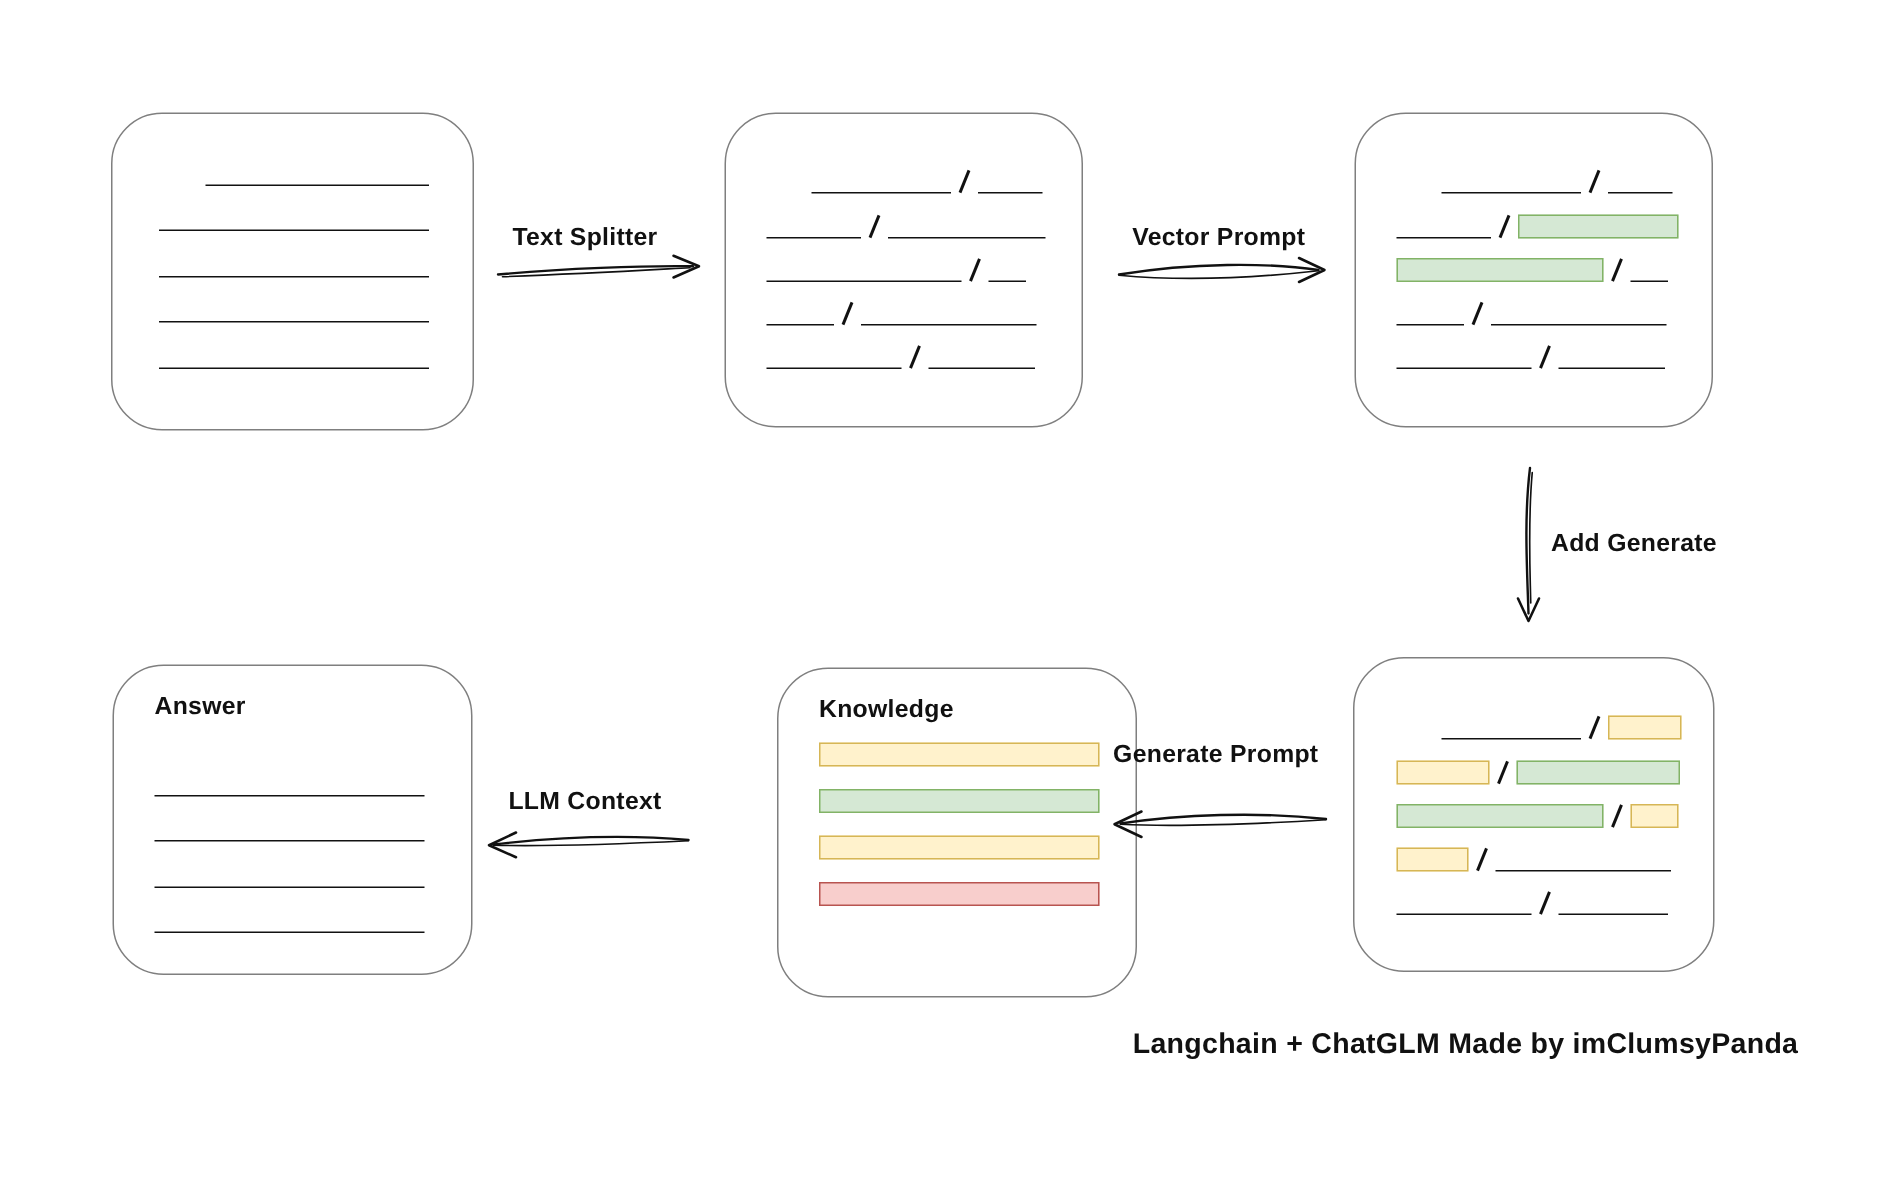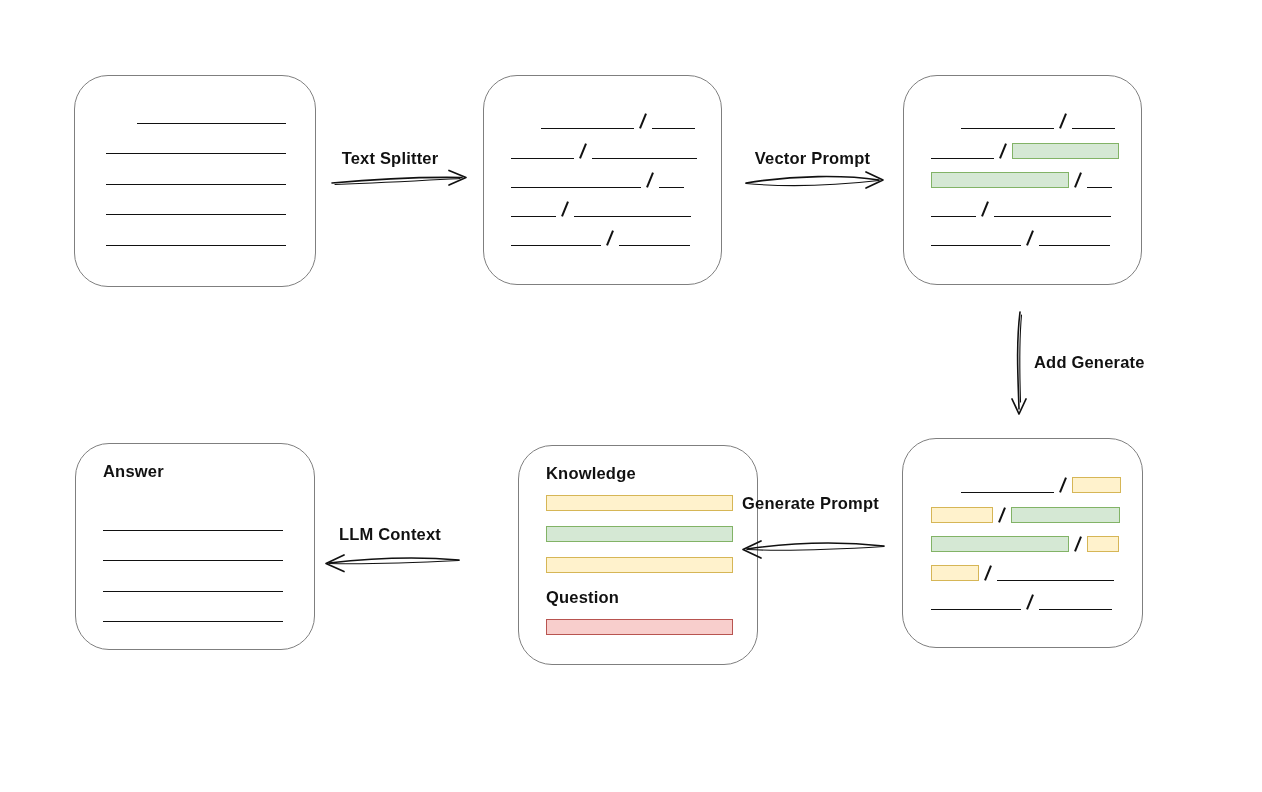--- a/index.html
+++ b/index.html
@@ -142,21 +142,20 @@
         <div class="slash"></div>
         <div class="seg-line" style="width: 73px;"></div>
       </div>
     </div>
 
   <div class="dbox box-pad" style="left:482px;top:445px;width:240px;height:220px;margin-left:36px;">
       <div class="box-title">Knowledge</div>
       <div class="bar yellow"></div>
       <div class="bar green"></div>
       <div class="bar yellow"></div>
-      <div class="box-title">Question</div>
       <div class="bar red q"></div>
     </div>
 
   <div class="dbox box-pad" style="left:75px;top:443px;width:240px;height:207px;">
     <div class="box-title">Answer</div>
     <div style="padding-top:7px;">
         <div class="hline" style="width: 180px;"></div>
         <div class="hline" style="width: 180px;"></div>
         <div class="hline" style="width: 180px;"></div>
         <div class="hline" style="width: 180px;"></div>
@@ -190,14 +189,15 @@
       <path class="a-head" d="M344,555 L326,563.5 L344,571.5"></path>
     </g>
   </svg>
 
   <div class="lbl" style="left:320px;top:149px;width:140px;">Text Splitter</div>
   <div class="lbl" style="left:740px;top:149px;width:145px;">Vector Prompt</div>
   <div class="lbl" style="left:1034px;top:353px;text-align:left;">Add Generate</div>
   <div class="lbl" style="left:733px;top:494px;width:155px;">Generate Prompt</div>
   <div class="lbl" style="left:320px;top:525px;width:140px;">LLM Context</div>
 
+  <div class="caption">Langchain + ChatGLM Made by imClumsyPanda</div>
 
 </div>
 
 </body></html>

